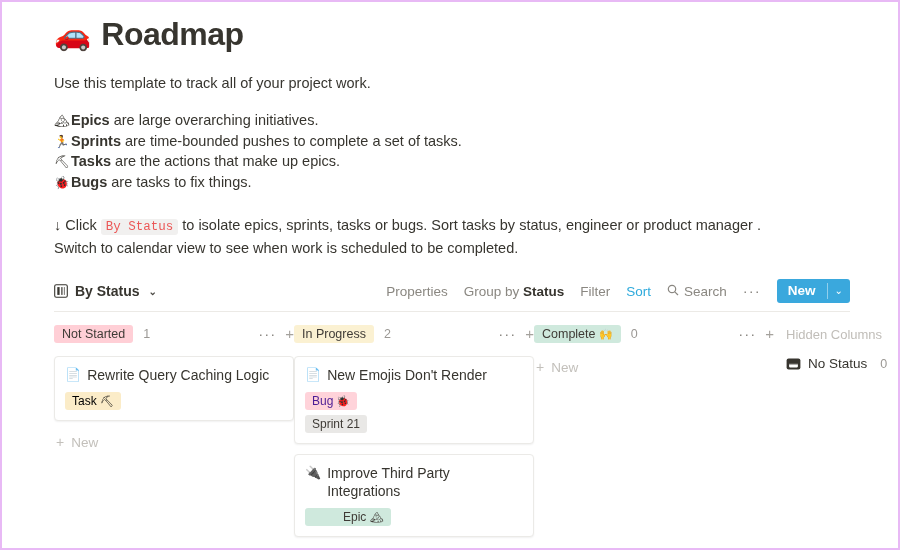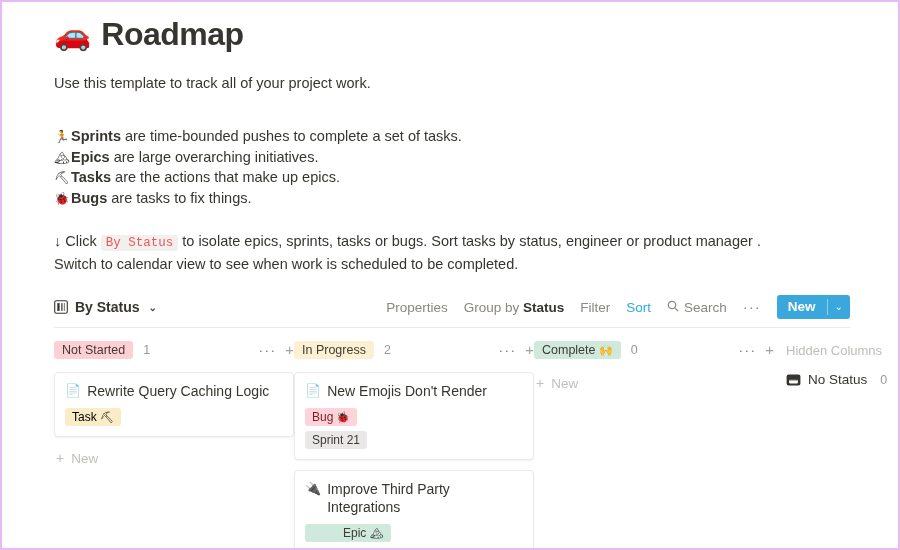--- a/index.html
+++ b/index.html
@@ -19,21 +19,21 @@
     overflow: hidden;
   }
   .content { padding: 14px 48px 0 52px; }
 
   
   .title-row { display: flex; align-items: center; gap: 10px; margin: 0 0 22px 0; }
   .title-emoji { font-size: 30px; line-height: 1; }
   .title-text { font-size: 32px; font-weight: bold; letter-spacing: -0.5px; color: #37352f; }
 
   
-  .intro { font-size: 14.5px; color: #37352f; margin-bottom: 36px; }
+  .intro { font-size: 14.5px; color: #37352f; margin-bottom: 20px; }
   .legend { font-size: 14.5px; line-height: 19.5px; margin-bottom: 22px; }
   .legend-line { display: block; white-space: nowrap; }
   .legend-emoji { display: inline-block; width: 17px; font-size: 12.5px; }
   .legend-term { font-weight: bold; }
   .instructions { font-size: 14.5px; line-height: 21px; margin-bottom: 16px; }
   .code {
     font-family: "Liberation Mono", monospace;
     font-size: 12.5px;
     background: #f1f0ef;
     color: #eb5757;
@@ -109,24 +109,24 @@
 
     <div class="title-row">
       <span class="title-emoji">🚗</span>
       <span class="title-text">Roadmap</span>
     </div>
 
     <div class="intro">Use this template to track all of your project work.</div>
 
     <div class="legend">
       <span class="legend-line">
+        <span class="legend-emoji">🏔</span><span class="legend-term">Epics</span><span> are large overarching initiatives.</span>
+      </span>
+      <span class="legend-line">
         <span class="legend-emoji">🏃</span><span class="legend-term">Sprints</span><span> are time-bounded pushes to complete a set of tasks.</span>
-      </span>
-      <span class="legend-line">
-        <span class="legend-emoji">🏔</span><span class="legend-term">Epics</span><span> are large overarching initiatives.</span>
       </span>
       <span class="legend-line">
         <span class="legend-emoji">⛏</span><span class="legend-term">Tasks</span><span> are the actions that make up epics.</span>
       </span>
       <span class="legend-line">
         <span class="legend-emoji">🐞</span><span class="legend-term">Bugs</span><span> are tasks to fix things.</span>
       </span>
     </div>
 
     <div class="instructions">
@@ -208,21 +208,21 @@
             <span class="plus">+</span>
           </span>
         </div>
 
         <div class="card">
           <div class="card-title">
             <span class="card-icon">📄</span>
             <span>New Emojis Don't Render</span>
           </div>
           <div class="tagrow">
-            <span class="tag" id="t1" style="background: rgb(255, 211, 218); color: #7f1d1d;"><span>Bug</span> <span class="tag-emoji">🐞</span></span>
+            <span class="tag" id="t1" style="background: rgb(255, 211, 218); color: #4c1d95;"><span>Bug</span> <span class="tag-emoji">🐞</span></span>
           </div>
           <div class="tagrow">
             <span class="tag" style="background:#e9e8e6;color:#3f3b36">Sprint 21</span>
           </div>
         </div>
 
         <div class="card">
           <div class="card-title">
             <span class="card-icon">🔌</span>
             <span>Improve Third Party Integrations</span>

